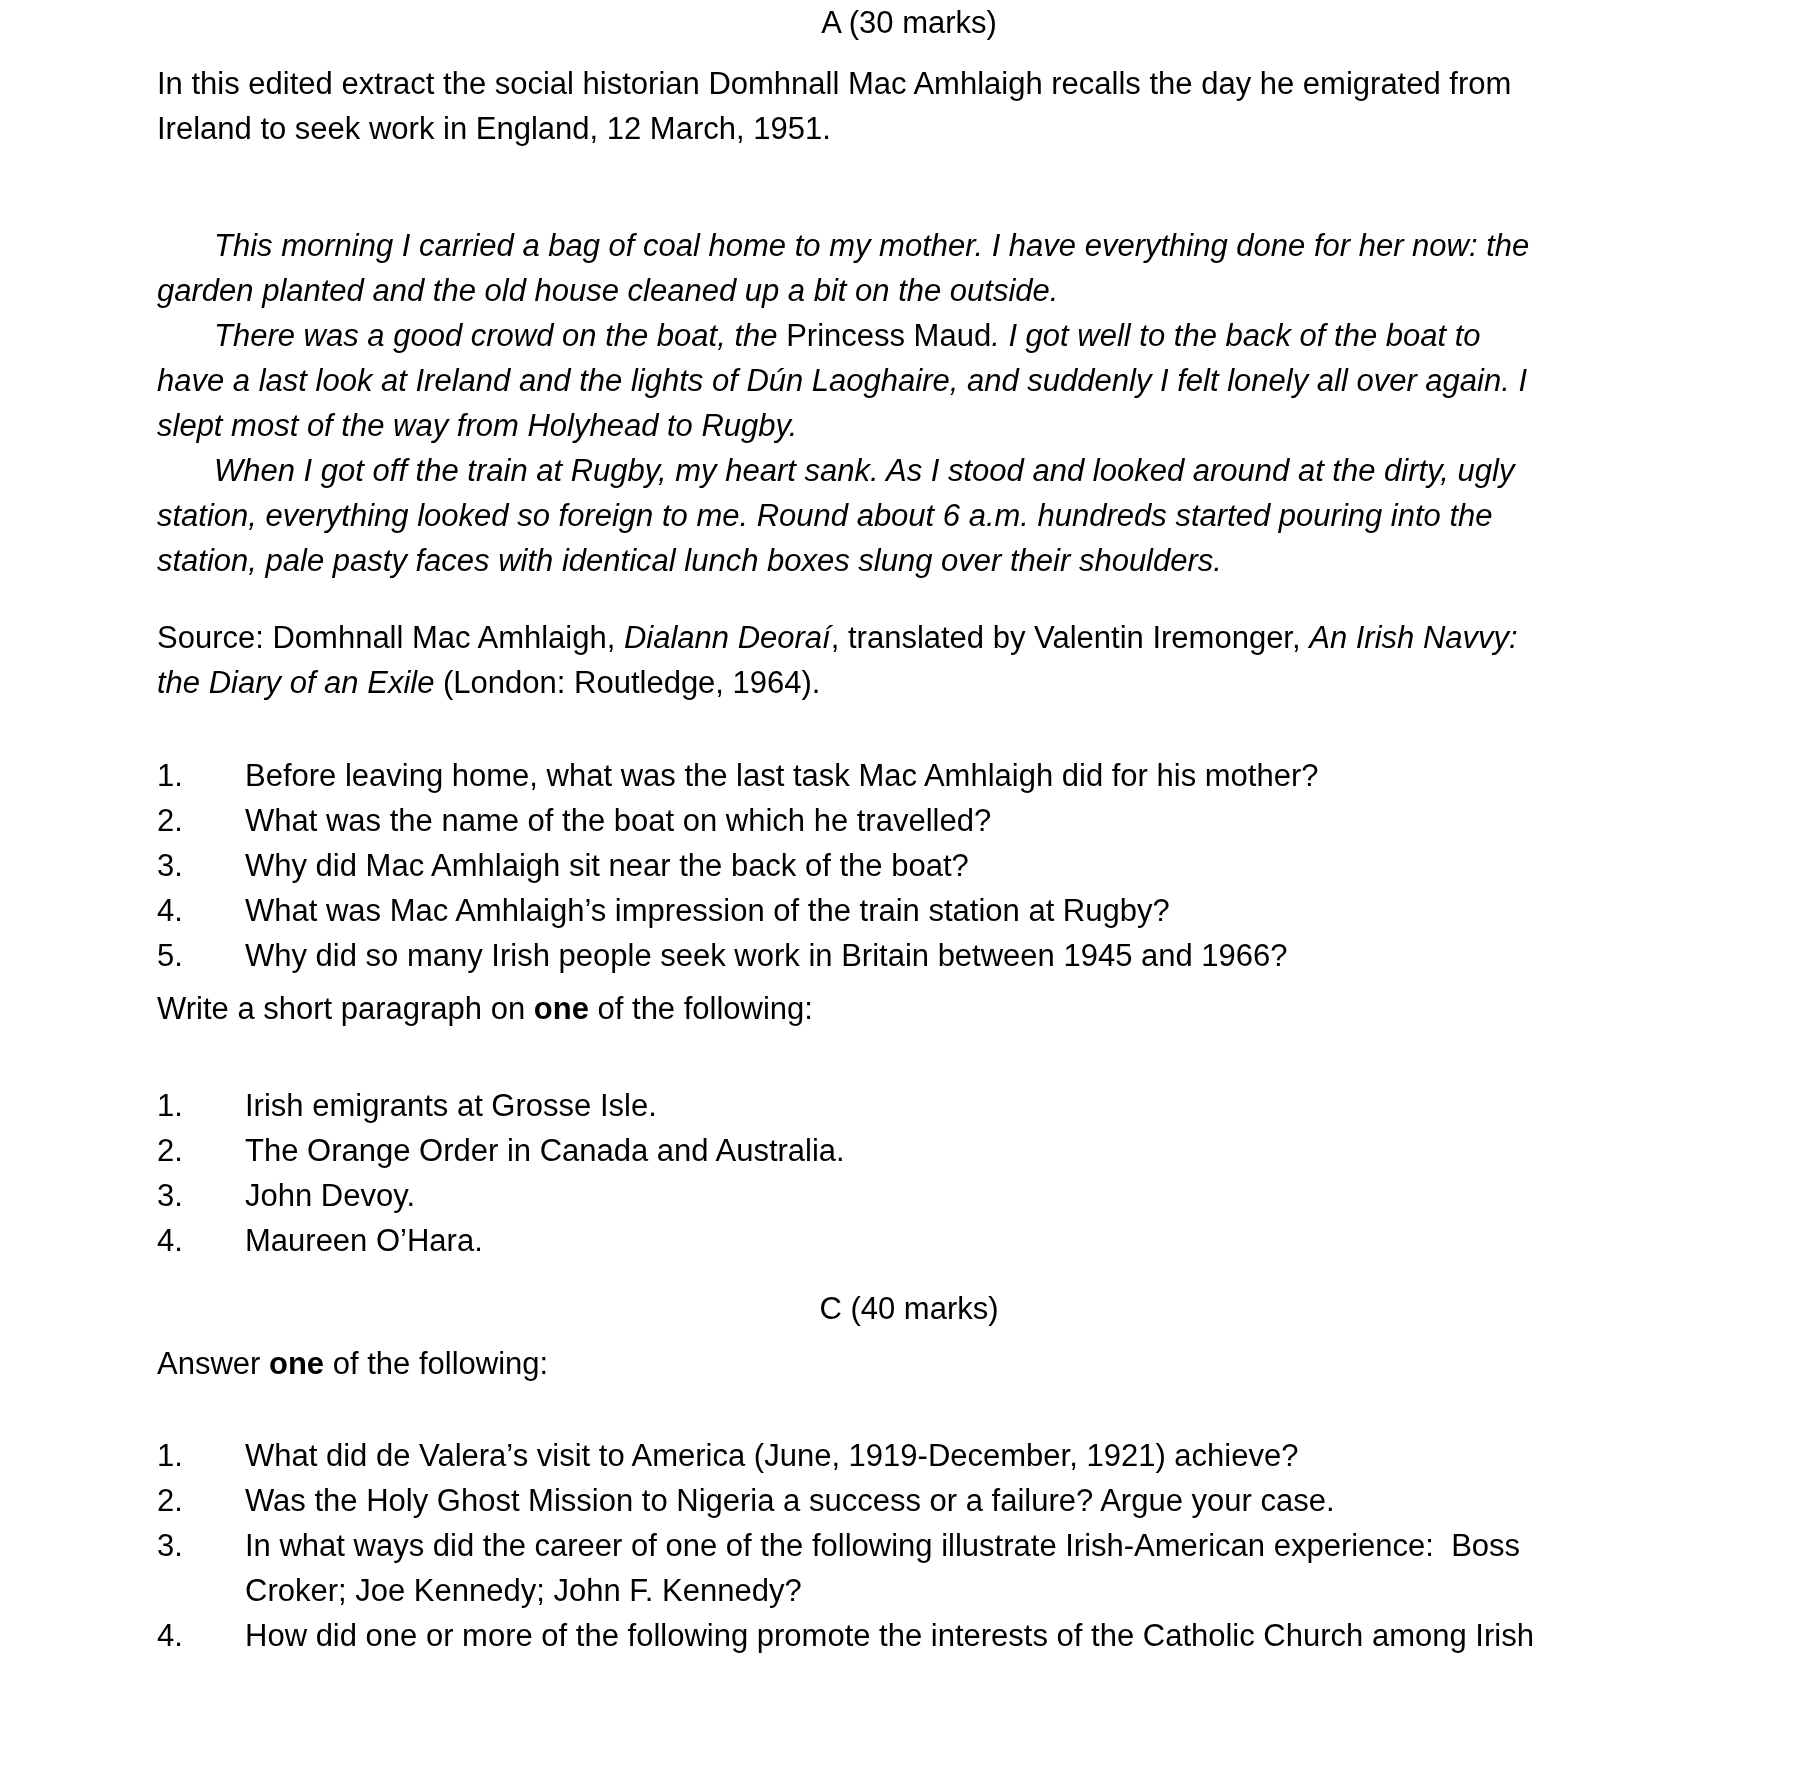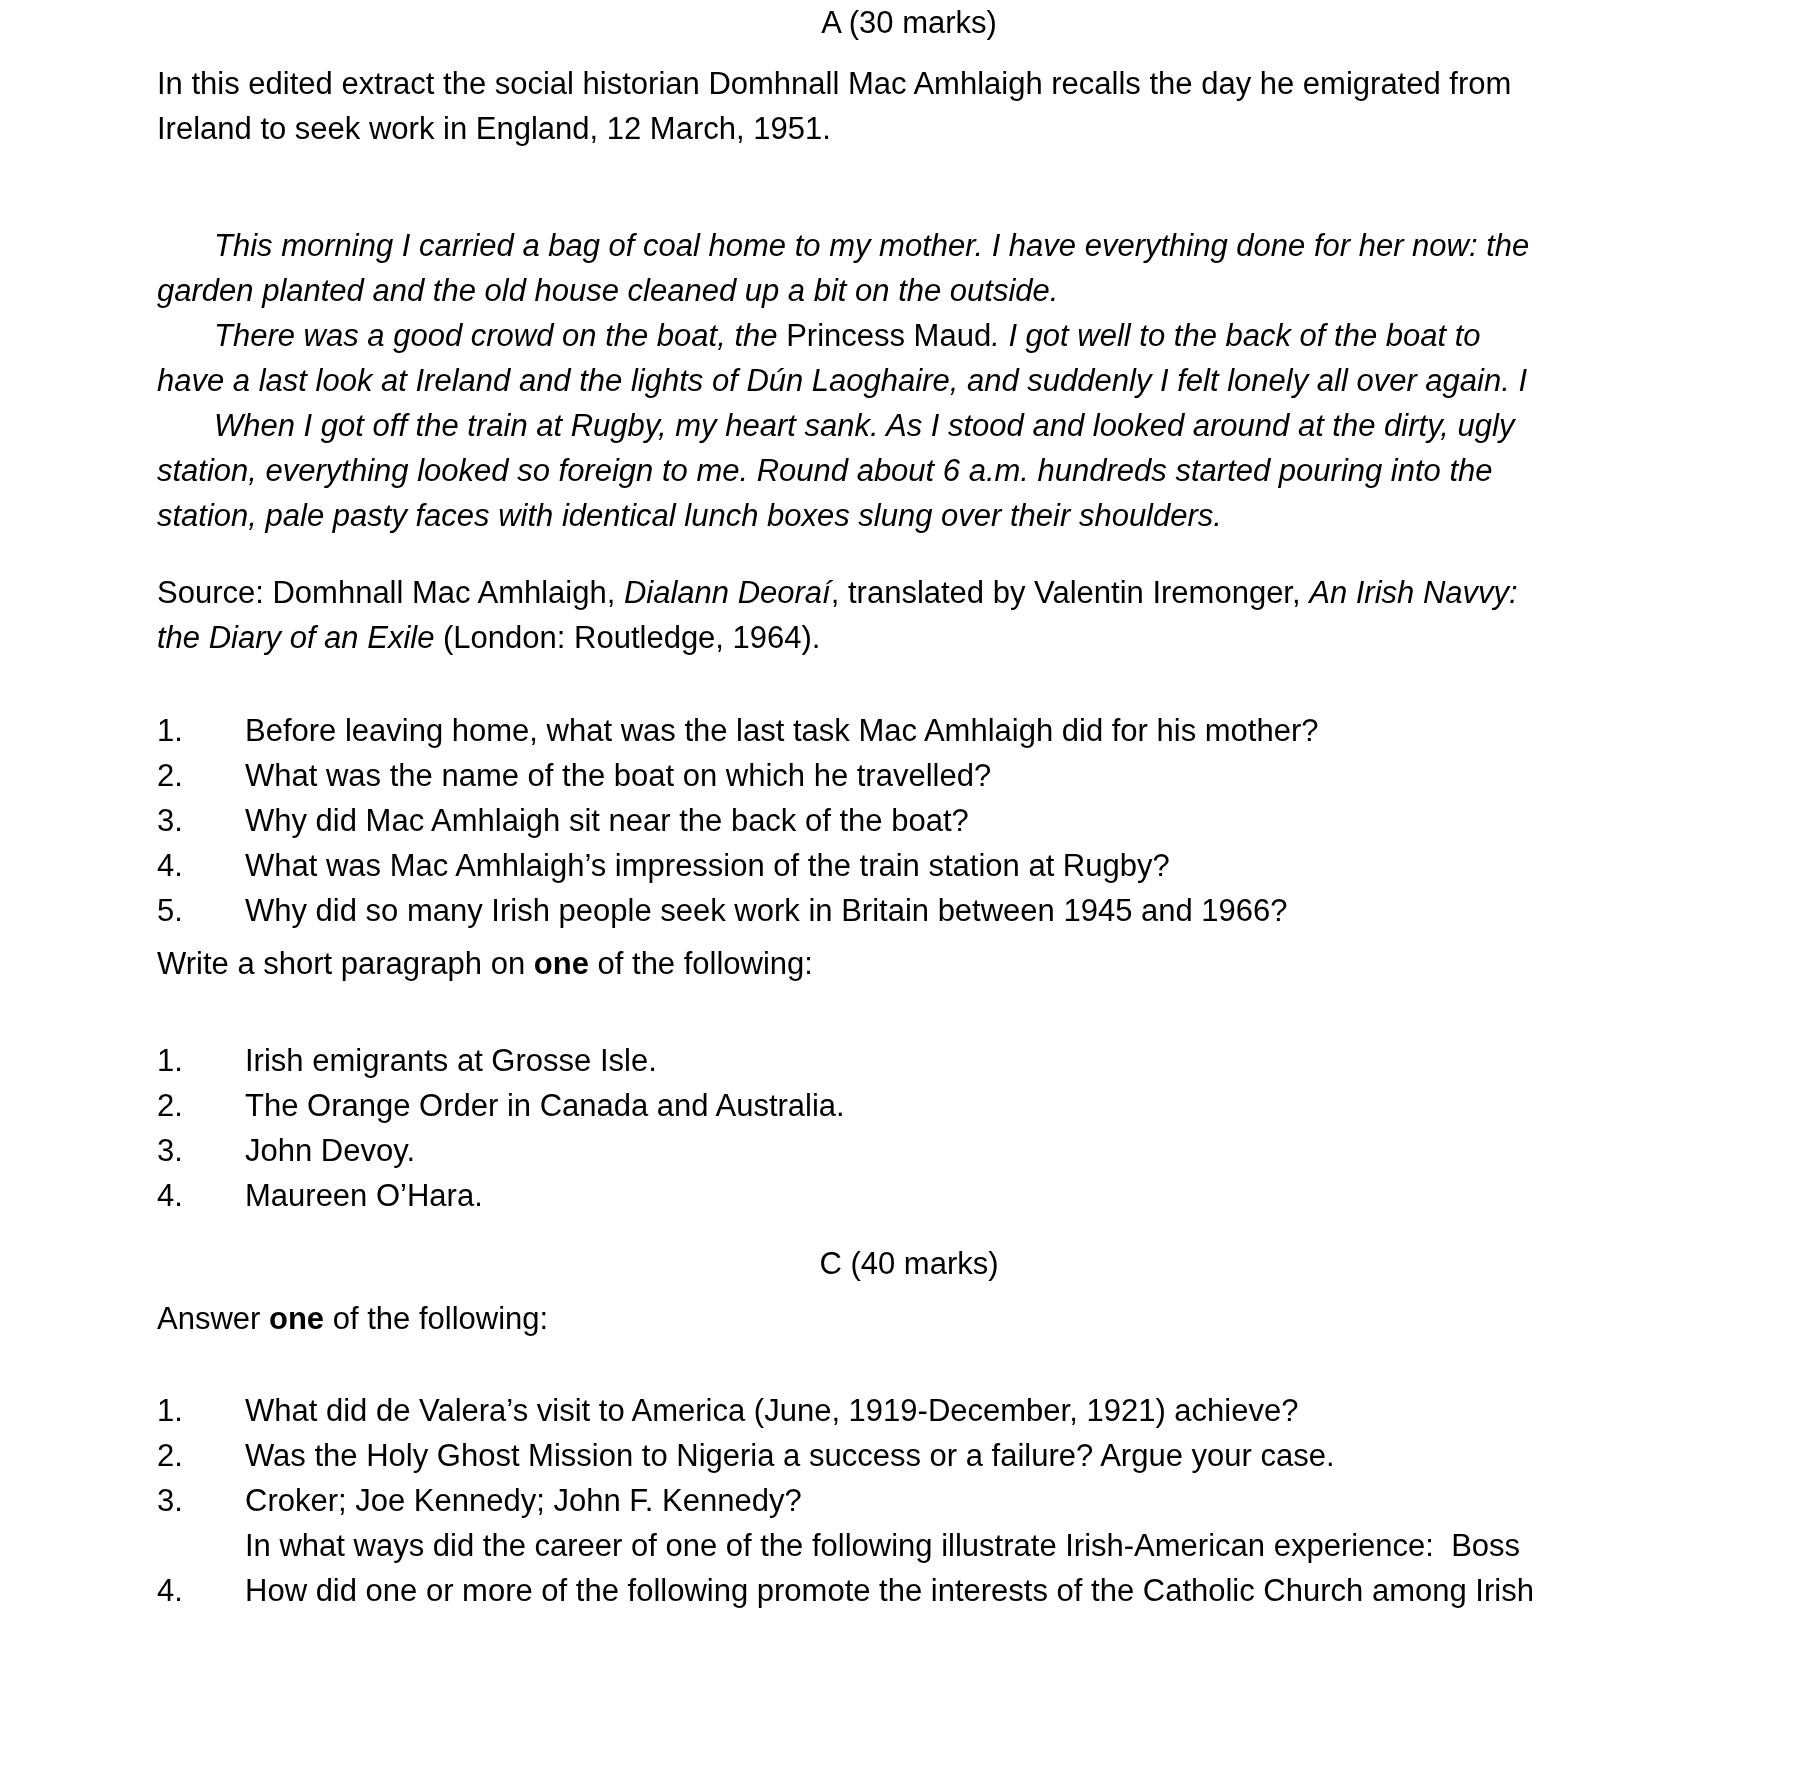--- a/index.html
+++ b/index.html
@@ -68,20 +68,21 @@
   <div id="intro">
       <div class="line"><span>In this edited extract the social historian Domhnall Mac Amhlaigh recalls the day he emigrated from</span></div>
       <div class="line"><span>Ireland to seek work in England, 12 March, 1951.</span></div>
     </div>
 
   <div id="extract">
       <div class="line indent"><span class="i">This morning I carried a bag of coal home to my mother. I have everything done for her now: the</span></div>
       <div class="line"><span class="i">garden planted and the old house cleaned up a bit on the outside.</span></div>
       <div class="line indent"><span class="i">There was a good crowd on the boat, the </span><span class="r">Princess Maud</span><span class="i">. I got well to the back of the boat to</span></div>
       <div class="line"><span class="i">have a last look at Ireland and the lights of Dún Laoghaire, and suddenly I felt lonely all over again. I</span></div>
+      <div class="line"><span class="i">slept most of the way from Holyhead to Rugby.</span></div>
       <div class="line indent"><span class="i">When I got off the train at Rugby, my heart sank. As I stood and looked around at the dirty, ugly</span></div>
       <div class="line"><span class="i">station, everything looked so foreign to me. Round about 6 a.m. hundreds started pouring into the</span></div>
       <div class="line"><span class="i">station, pale pasty faces with identical lunch boxes slung over their shoulders.</span></div>
     </div>
 
   <div id="source">
       <div class="line"><span>Source: Domhnall Mac Amhlaigh, </span><span class="i">Dialann Deoraí</span><span>, translated by Valentin Iremonger, </span><span class="i">An Irish Navvy:</span></div>
       <div class="line"><span class="i">the Diary of an Exile</span><span> (London: Routledge, 1964).</span></div>
     </div>
 
@@ -165,22 +166,22 @@
       </div>
       <div class="li">
         <div class="num">2.</div>
         <div class="txt">
           <div class="line">Was the Holy Ghost Mission to Nigeria a success or a failure? Argue your case.</div>
         </div>
       </div>
       <div class="li">
         <div class="num">3.</div>
         <div class="txt">
+          <div class="line">In what ways did the career of one of the following illustrate Irish-American experience:  Boss</div>
           <div class="line">Croker; Joe Kennedy; John F. Kennedy?</div>
-          <div class="line">In what ways did the career of one of the following illustrate Irish-American experience:  Boss</div>
         </div>
       </div>
       <div class="li">
         <div class="num">4.</div>
         <div class="txt">
           <div class="line">How did one or more of the following promote the interests of the Catholic Church among Irish</div>
         </div>
       </div>
     </div>
 

